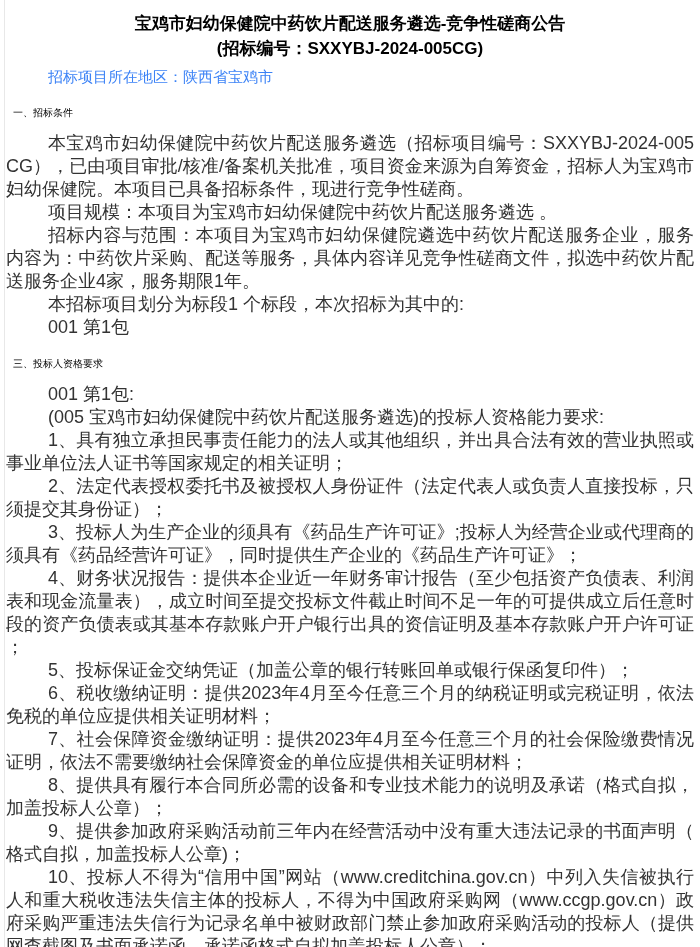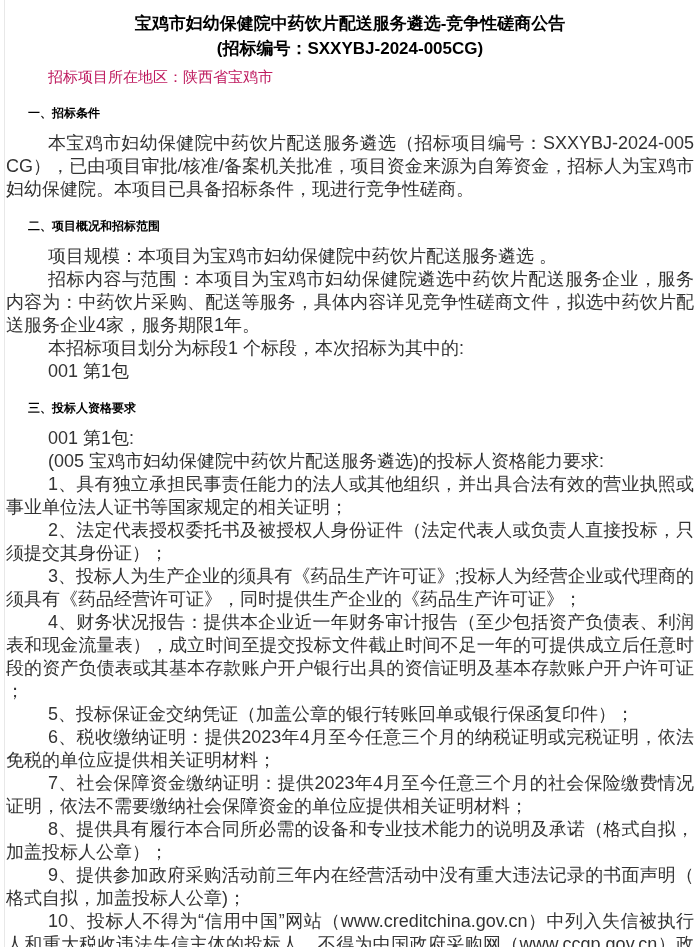--- a/index.html
+++ b/index.html
@@ -38,32 +38,32 @@
   .subtitle {
     font-size: 17px;
     font-weight: bold;
     color: #000000;
     text-align: center;
     line-height: 24px;
     margin: 1px 0 4px 0;
   }
   .meta-line {
     font-size: 15px;
-    color: #be185d;
+    color: #3b82f6;
     line-height: 23px;
     text-indent: 42px;
     margin: 2px 0 0 0;
   }
   h2.sec-heading {
-    font-size: 12px;
-    font-weight: bold;
+    font-size: 10px;
+    font-weight: normal;
     color: #000000;
     line-height: 24px;
     margin: 13px 0 7px 0;
-    padding-left: 22px;
+    padding-left: 7px;
   }
   p.body-par {
     font-size: 18px;
     color: #333333;
     line-height: 23px;
     margin: 0;
     text-indent: 42px;
     text-align: justify;
     word-break: break-word;
     line-break: anywhere;
@@ -75,21 +75,20 @@
 <div class="page">
   <div class="left-rule"></div>
 
   <div class="title">宝鸡市妇幼保健院中药饮片配送服务遴选-竞争性磋商公告</div>
   <div class="subtitle">(招标编号：SXXYBJ-2024-005CG)</div>
   <p class="meta-line">招标项目所在地区：陕西省宝鸡市</p>
 
   <h2 class="sec-heading">一、招标条件</h2>
   <p class="body-par">本宝鸡市妇幼保健院中药饮片配送服务遴选（招标项目编号：SXXYBJ-2024-005CG），已由项目审批/核准/备案机关批准，项目资金来源为自筹资金，招标人为宝鸡市妇幼保健院。本项目已具备招标条件，现进行竞争性磋商。</p>
 
-  <h2 class="sec-heading">二、项目概况和招标范围</h2>
   <p class="body-par">项目规模：本项目为宝鸡市妇幼保健院中药饮片配送服务遴选 。</p>
   <p class="body-par">招标内容与范围：本项目为宝鸡市妇幼保健院遴选中药饮片配送服务企业，服务内容为：中药饮片采购、配送等服务，具体内容详见竞争性磋商文件，拟选中药饮片配送服务企业4家，服务期限1年。</p>
   <p class="body-par">本招标项目划分为标段1 个标段，本次招标为其中的:</p>
   <p class="body-par">001 第1包</p>
 
   <h2 class="sec-heading">三、投标人资格要求</h2>
   <p class="body-par">001 第1包:</p>
   <p class="body-par">(005 宝鸡市妇幼保健院中药饮片配送服务遴选)的投标人资格能力要求:</p>
   <p class="body-par">1、具有独立承担民事责任能力的法人或其他组织，并出具合法有效的营业执照或事业单位法人证书等国家规定的相关证明；</p>
   <p class="body-par">2、法定代表授权委托书及被授权人身份证件（法定代表人或负责人直接投标，只须提交其身份证）；</p>

